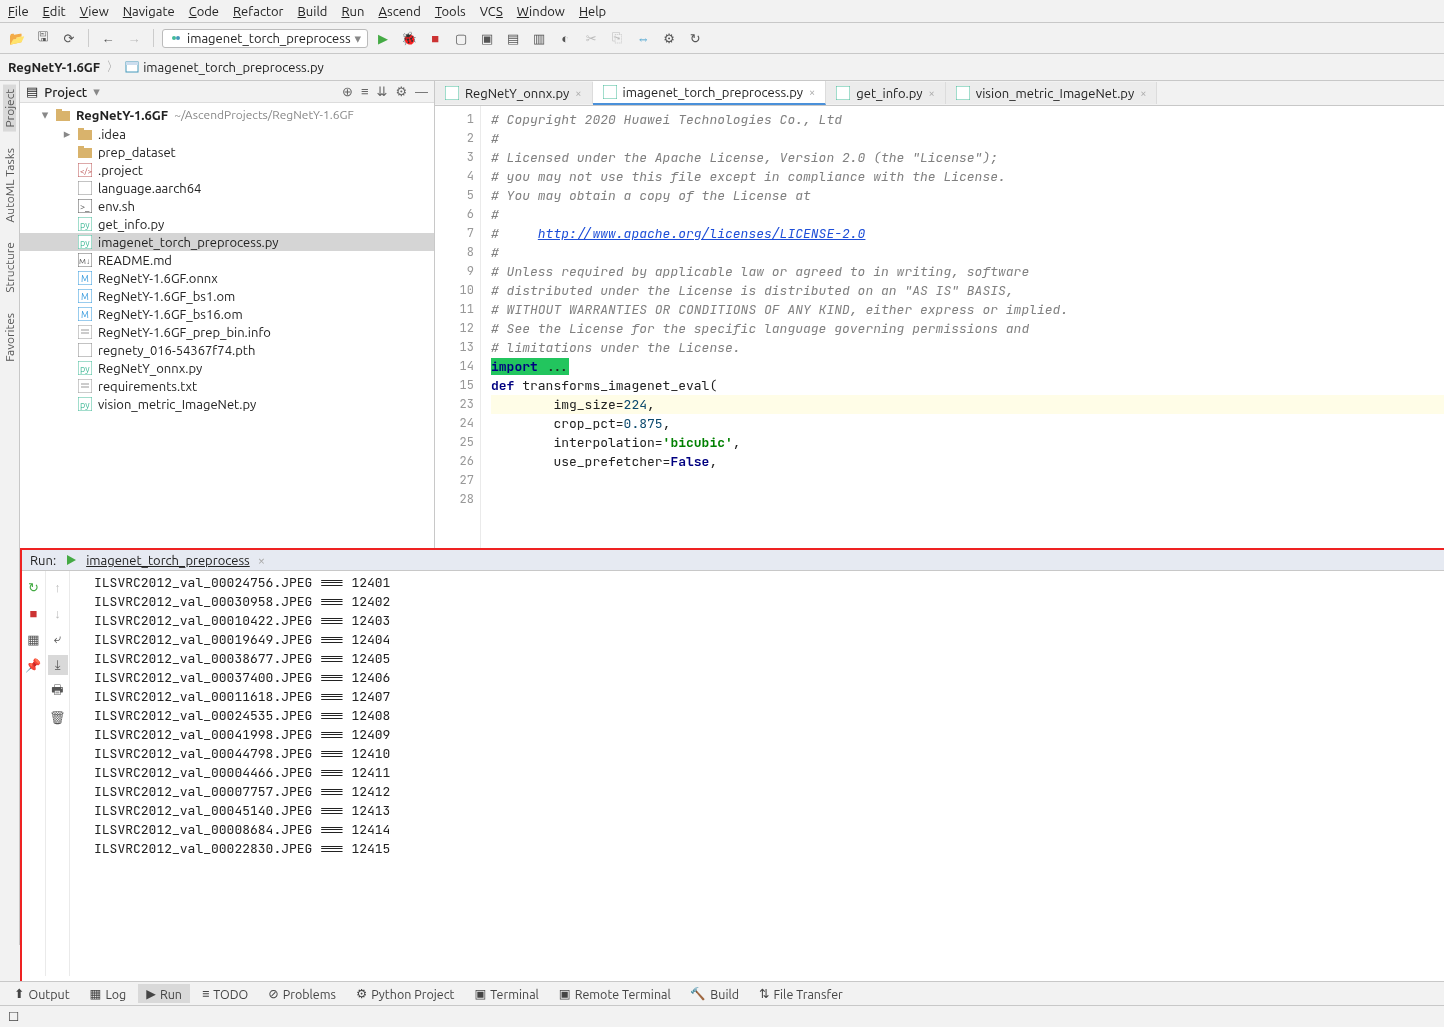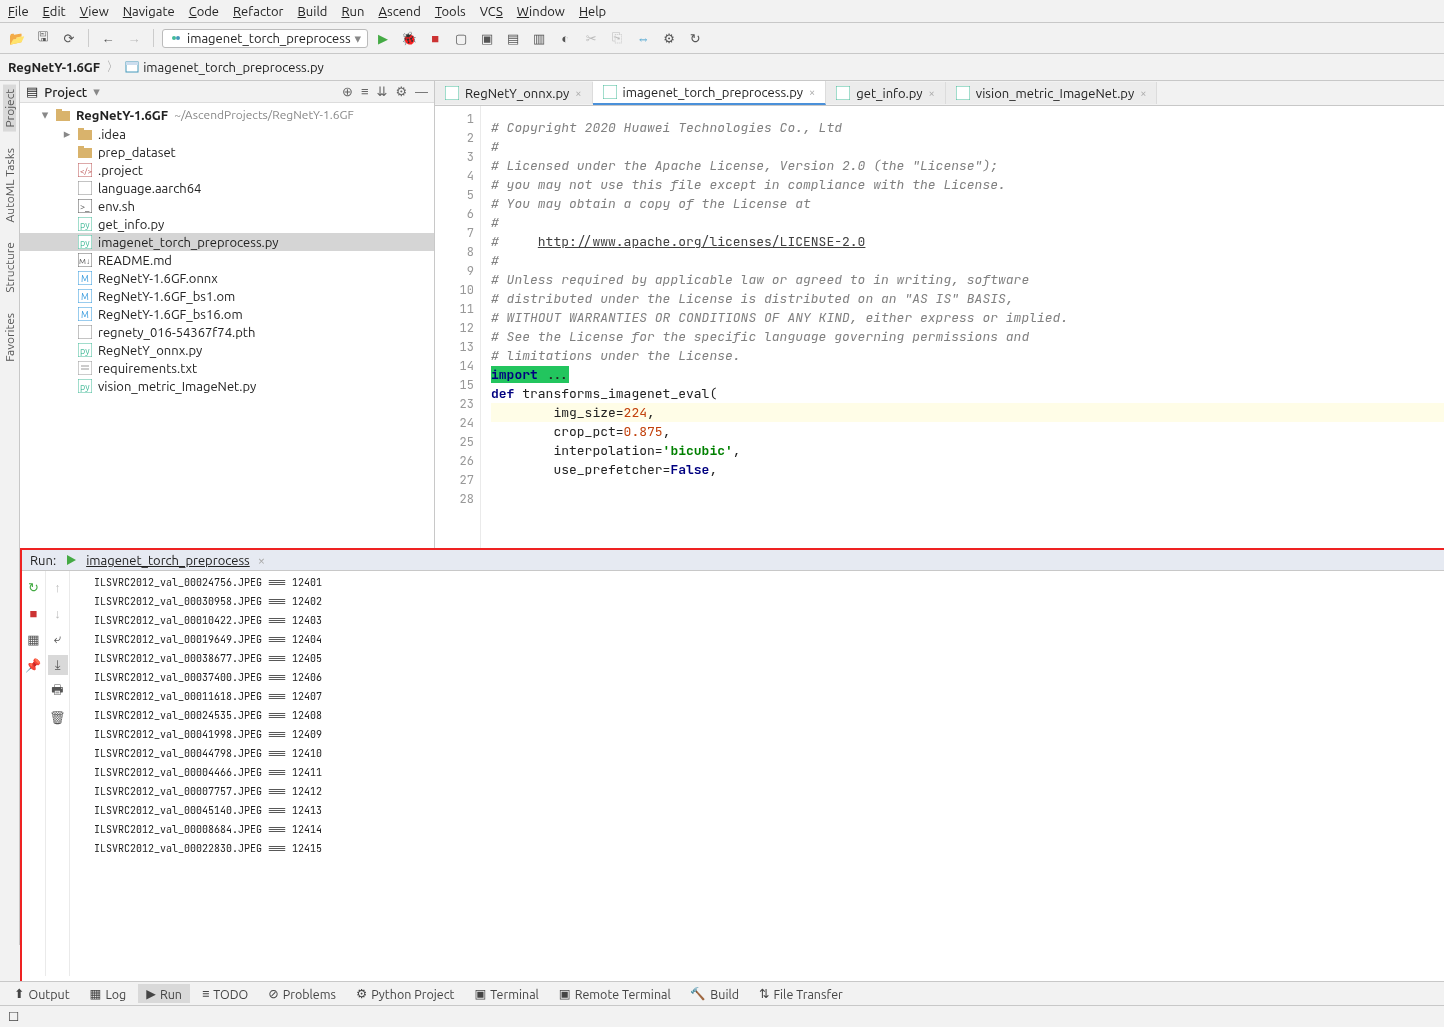--- a/index.html
+++ b/index.html
@@ -38,38 +38,38 @@
 .tree-row .dim { color:#888; font-size:12px; }
 
 .editor-area { flex:1; display:flex; flex-direction:column; background:#fff; }
 .tabbar { display:flex; align-items:center; background:#f2f2f2; border-bottom:1px solid #c8c8c8; }
 .tabbar .tab { display:flex; align-items:center; gap:6px; padding:4px 10px; border-right:1px solid #dcdcdc; background:#ececec; cursor:pointer; position:relative; }
 .tabbar .tab.active { background:#fff; border-bottom:2px solid #4a90d9; }
 .tabbar .tab .close { color:#aaa; font-size:11px; }
 
 .editor-body { flex:1; display:flex; overflow:hidden; }
 .gutter { width:46px; background:#fff; border-right:1px solid #eaeaea; text-align:right; color:#999; font-family:"JetBrains Mono","Courier New",monospace; font-size:12px; padding:4px 6px 0 0; line-height:19px; }
-.code { flex:1; font-family:"JetBrains Mono","Courier New",monospace; font-size:13px; line-height:19px; padding:4px 0 0 10px; white-space:pre; overflow:hidden;margin-top:8px; }
+.code { flex:1; font-family:"JetBrains Mono","Courier New",monospace; font-size:13px; line-height:19px; padding:4px 0 0 10px; white-space:pre; overflow:hidden; }
 .code .c-comment { color:#808080; font-style:italic; }
-.code .c-url { color:#404040; text-decoration:underline; }
+.code .c-url { color:#1d4ed8; font-style:italic; text-decoration:underline; }
 .code .c-key { color:#000080; font-weight:bold; }
-.code .c-num { color:#c2410c;text-align:right; }
+.code .c-num { color:#0c4a6e;text-align:right; }
 .code .c-str { color:#008000; font-weight:bold; }
 .code .hl { background:#fffde7; display:inline-block; width:100%; }
 .code .hl-import { background:#22c55e; }
 
 .breadcrumb-bar { padding:4px 10px; background:#fff; border-top:1px solid #eaeaea; color:#666; font-size:12px; }
 
 .run-panel { position:absolute; left:20px; right:0; bottom:46px; top:548px; background:#fff; border:2px solid #e22; border-right:none; border-bottom:none; }
 .run-panel-hdr { display:flex; align-items:center; gap:8px; padding:3px 8px; background:#e6eaf2; border-bottom:1px solid #c8c8c8; }
 .run-panel-body { display:flex; height:calc(100% - 26px); }
 .run-left-icons { width:24px; display:flex; flex-direction:column; align-items:center; gap:6px; padding-top:6px; border-right:1px solid #eaeaea; color:#555; }
 .run-left-icons .ribtn, .run-left-icons2 .ribtn { width:20px; height:20px; display:flex; align-items:center; justify-content:center; cursor:pointer; font-size:13px; }
 .run-left-icons2 { width:24px; display:flex; flex-direction:column; align-items:center; gap:6px; padding-top:6px; border-right:1px solid #eaeaea; color:#555; }
-.run-output { flex:1; font-family:"JetBrains Mono","Courier New",monospace; font-size:10px; line-height:19px; padding:2px 4px 2px 24px; overflow:auto; white-space:pre; }
+.run-output { flex:1; font-family:"JetBrains Mono","Courier New",monospace; font-size:13px; line-height:19px; padding:2px 4px 2px 24px; overflow:auto; white-space:pre; }
 
 .bottom-tools { position:absolute; left:0; right:0; bottom:22px; height:24px; display:flex; align-items:center; gap:4px; background:#f2f2f2; border-top:1px solid #c8c8c8; padding:0 6px; font-size:12.5px; }
 .bottom-tools .bt-item { display:flex; align-items:center; gap:4px; padding:2px 8px; cursor:pointer; color:#444; }
 .bottom-tools .bt-item.active { background:#d9d9d9; }
 
 .statusbar { position:absolute; left:0; right:0; bottom:0; height:22px; display:flex; align-items:center; padding:0 8px; background:#f2f2f2; border-top:1px solid #c8c8c8; font-size:12.5px; color:#444; gap:6px; }
 
 svg { flex-shrink:0; }
 </style>
 </head>
@@ -266,20 +266,31 @@
         </div>
         <div class="tree-row depth2">
           <span class="chev"></span>
           <span class="ico">
             <svg width="14" height="14">
               <rect width="14" height="14" fill="#fff" stroke="#39d"></rect>
               <text x="3" y="11" font-size="9" fill="#39d">M</text>
             </svg>
           </span>
           <span>RegNetY-1.6GF_bs16.om</span>
+        </div>
+        <div class="tree-row depth2">
+          <span class="chev"></span>
+          <span class="ico">
+            <svg width="14" height="14">
+              <rect width="14" height="14" fill="#fff" stroke="#999"></rect>
+              <line x1="3" y1="5" x2="11" y2="5" stroke="#999"></line>
+              <line x1="3" y1="8" x2="11" y2="8" stroke="#999"></line>
+            </svg>
+          </span>
+          <span>RegNetY-1.6GF_prep_bin.info</span>
         </div>
         <div class="tree-row depth2">
           <span class="chev"></span>
           <span class="ico">
             <svg width="14" height="14">
               <rect width="14" height="14" fill="#fff" stroke="#888"></rect>
             </svg>
           </span>
           <span>regnety_016-54367f74.pth</span>
         </div>

